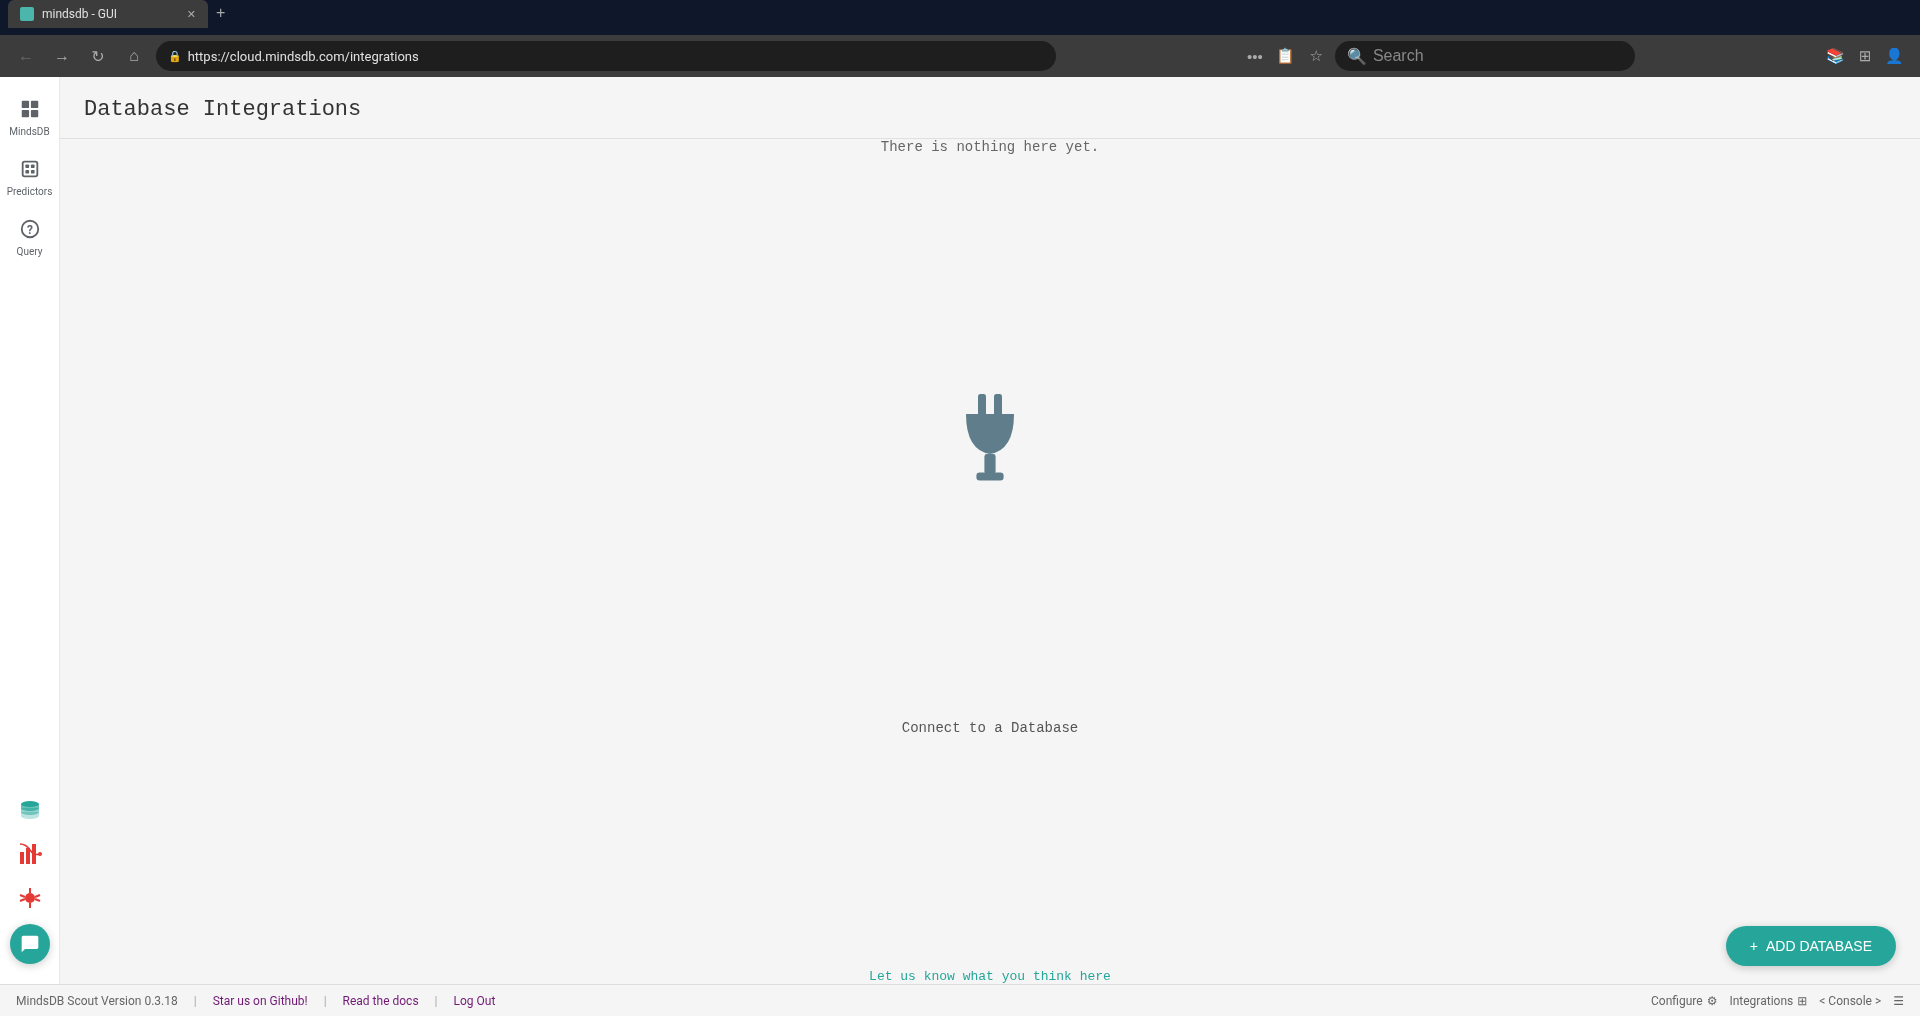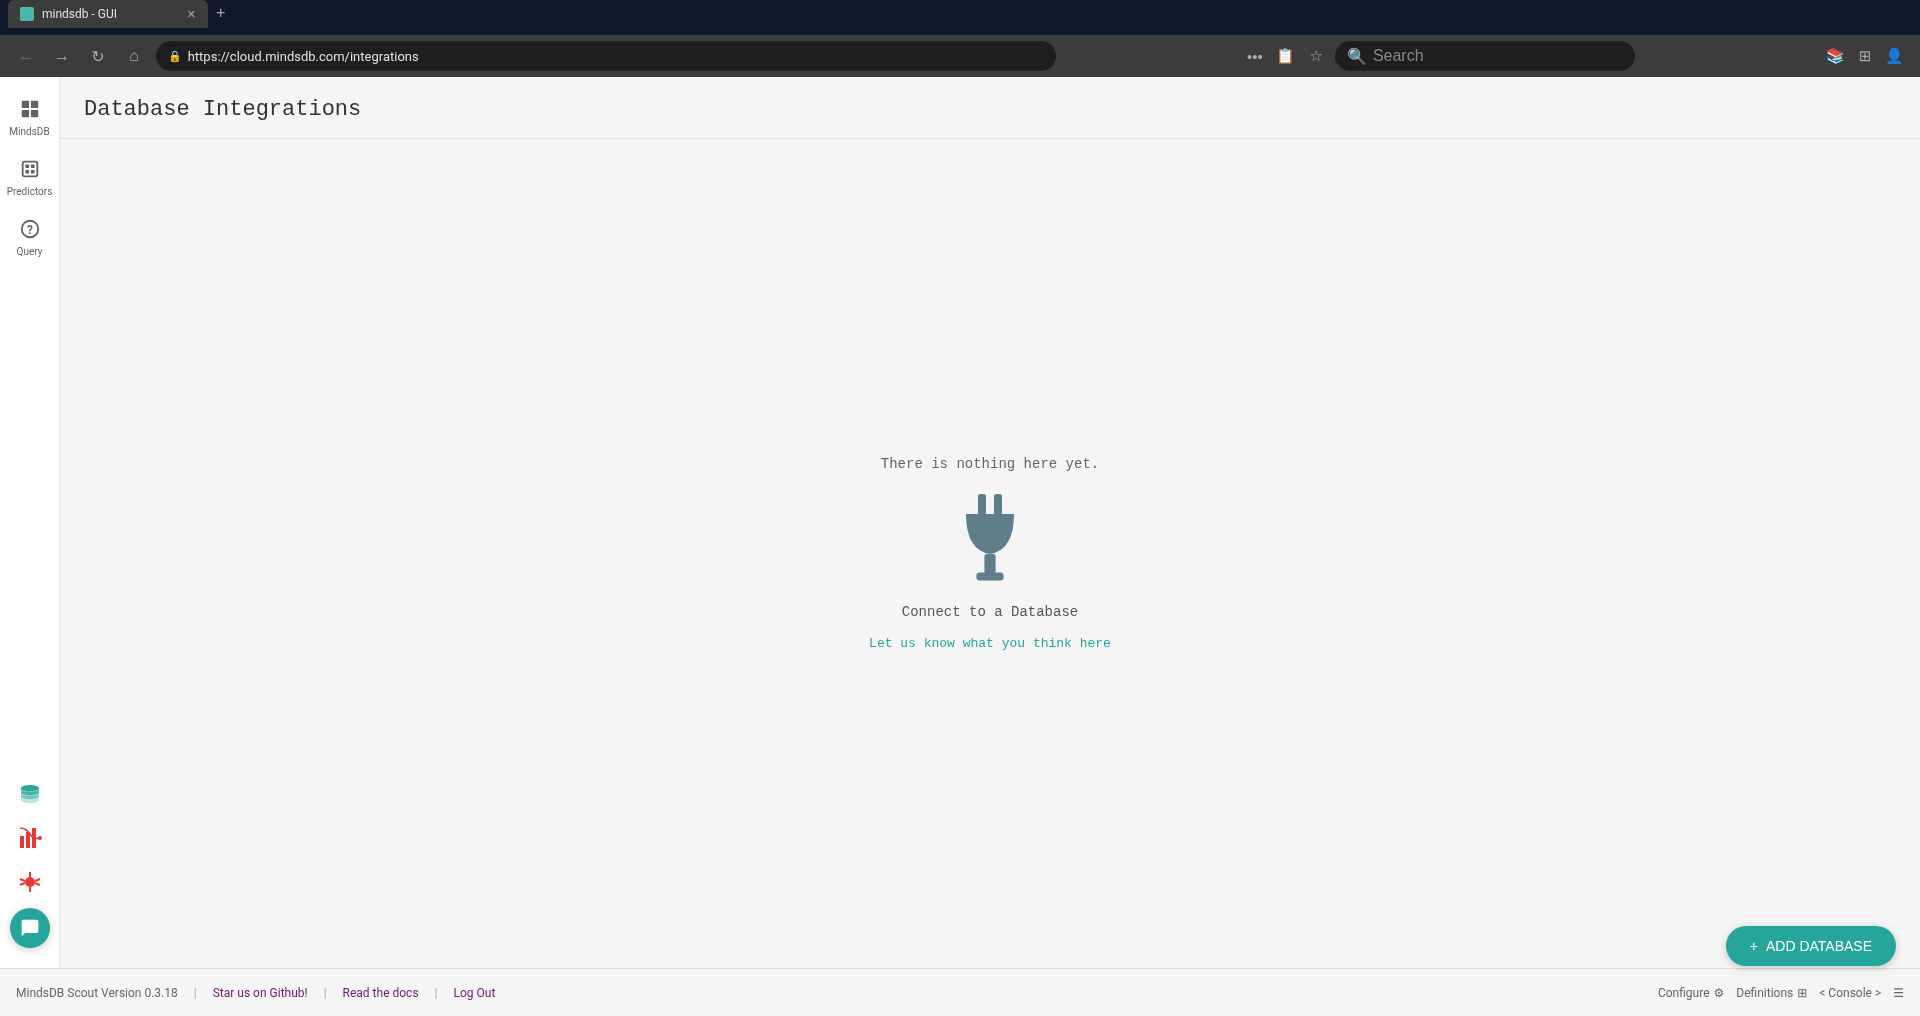--- a/index.html
+++ b/index.html
@@ -35,29 +35,29 @@
     .sidebar-label { font-size: 10px; color: #5f6368; }
     .sidebar-bottom { margin-top: auto; display: flex; flex-direction: column; align-items: center; gap: 8px; padding-bottom: 8px; }
     .sidebar-bottom-icon { width: 36px; height: 36px; display: flex; align-items: center; justify-content: center; cursor: pointer; border-radius: 6px; }
 
     
     .main-content { flex: 1; display: flex; flex-direction: column; background: #f5f5f5; font-family: Liberation Mono, monospace; }
     .page-header { padding: 20px 24px 16px; background: #f5f5f5; border-bottom: 1px solid #e0e0e0; }
     .page-title { font-size: 22px; font-weight: 500; color: #333; }
 
     
-    .empty-state { flex: 1; display: flex; flex-direction: column; align-items: center; justify-content: center; gap: 16px; }
+    .empty-state { flex: 1; display: flex; flex-direction: column; align-items: center; justify-content: space-between; gap: 16px; }
     .empty-text { font-size: 14px; color: #666; }
     .plug-icon-wrapper { display: flex; flex-direction: column; align-items: center; }
     .plug-svg { width: 80px; height: 100px; }
     .connect-label { font-size: 14px; font-weight: 500; color: #555; }
     .feedback-link { font-size: 13px; color: #26a69a; cursor: pointer; text-decoration: none; }
 
     
-    .bottom-bar { height: 48px; background: #f5f5f5; border-top: 1px solid #ddd; display: flex; align-items: center; padding: 0 16px; gap: 16px; font-size: 12px; color: #666; flex-shrink: 0; justify-content: space-between; }
+    .bottom-bar { height: 32px; background: #f5f5f5; border-top: 1px solid #ddd; display: flex; align-items: center; padding: 0 16px; gap: 16px; font-size: 12px; color: #666; flex-shrink: 0; justify-content: space-between; }
     .bottom-left { display: flex; align-items: center; gap: 16px; }
     .bottom-link { color: #701a75; cursor: pointer; text-decoration: none; }
     .bottom-right { display: flex; align-items: center; gap: 12px; }
     .bottom-right-item { display: flex; align-items: center; gap: 4px; cursor: pointer; color: #666; text-align: right; }
 
     
     .add-db-btn { position: fixed; bottom: 50px; right: 24px; background: #26a69a; color: #fff; border: none; border-radius: 24px; padding: 12px 24px; font-size: 14px; font-weight: 500; cursor: pointer; display: flex; align-items: center; gap: 8px; box-shadow: 0 2px 8px rgba(0,0,0,0.2); }
 
     
     .chat-bubble { width: 40px; height: 40px; background: #26a69a; border-radius: 50%; display: flex; align-items: center; justify-content: center; color: white; font-size: 18px; cursor: pointer; box-shadow: 0 2px 8px rgba(0,0,0,0.2); }
@@ -213,21 +213,21 @@
     <a class="bottom-link" href="#">Read the docs</a>
     <span class="separator">|</span>
     <a class="bottom-link" href="#">Log Out</a>
   </div>
   <div class="bottom-right">
     <div class="bottom-right-item">
       <span>Configure</span>
       <span>⚙</span>
     </div>
     <div class="bottom-right-item">
-      <span>Definitions</span>
+      <span>Integrations</span>
       <span>⊞</span>
     </div>
     <div class="bottom-right-item">
       <span>&lt; Console &gt;</span>
     </div>
     <div class="bottom-right-item">
       <span>☰</span>
     </div>
   </div>
 </div>

